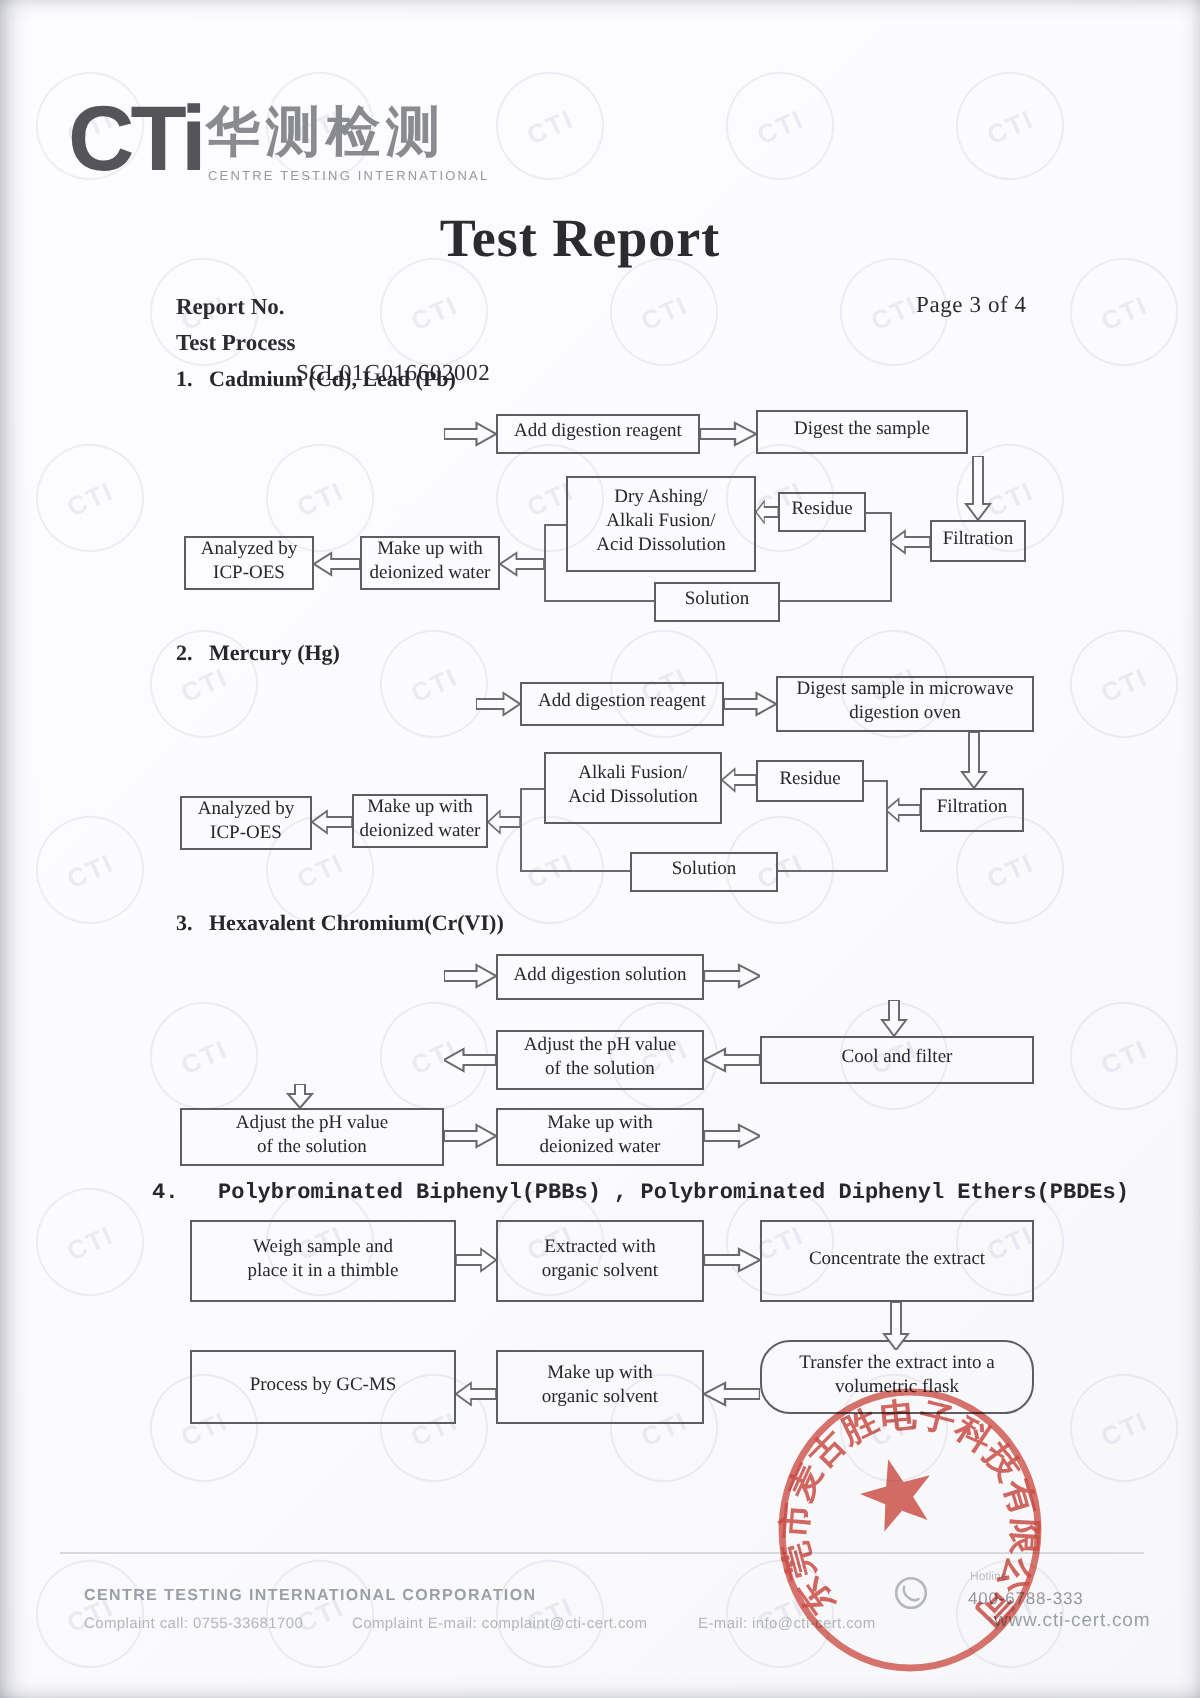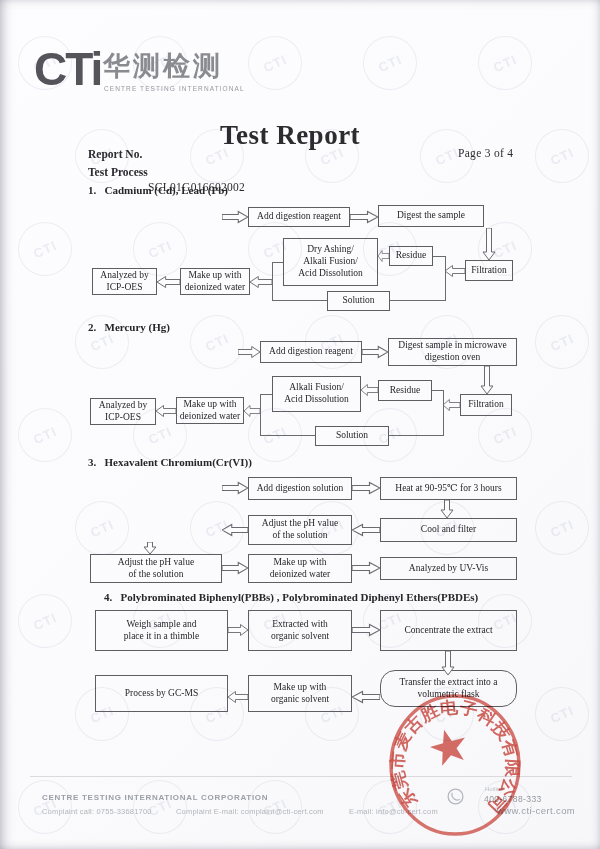--- a/index.html
+++ b/index.html
@@ -177,21 +177,21 @@
       </div>
       <div class="wm" style="left: 478px; top: 780px;">
         <span>CTI</span>
       </div>
     </div>
 
   <div class="abs logo-cti" style="left:34px;top:46px;">CTi</div>
   <div class="abs logo-cn" style="left:103px;top:52px;">华测检测</div>
   <div class="abs logo-sub" style="left:104px;top:85px;">CENTRE TESTING INTERNATIONAL</div>
 
-  <div class="abs title" style="left:0;top:104px;width:580px;margin-top:16px;">Test Report</div>
+  <div class="abs title" style="left:0;top:104px;width:580px;">Test Report</div>
 
   <div class="abs lbl" style="left:88px;top:148px;">Report No.</div>
   <div class="abs val" style="left:148px;top:148px;margin-top:33px;">SCL01G016602002</div>
   <div class="abs val" style="left:458px;top:147px;">Page 3 of 4</div>
   <div class="abs lbl" style="left:88px;top:166px;">Test Process</div>
 
   <div class="abs sh" style="left:88px;top:184px;">1.   Cadmium (Cd), Lead (Pb)</div>
 
   <div class="fbox" style="left:248px;top:207px;width:102px;height:20px;">Add digestion reagent</div>
   <div class="fbox" style="left:378px;top:205px;width:106px;height:22px;">Digest the sample</div>
@@ -275,29 +275,27 @@
   <div class="ln" style="left:432px;top:390px;width:11px;height:1px;"></div>
   <div class="ln" style="left:443px;top:390px;width:1px;height:46px;"></div>
   <div class="ln" style="left:389px;top:435px;width:54px;height:1px;"></div>
   <div class="ln" style="left:260px;top:394px;width:12px;height:1px;"></div>
   <div class="ln" style="left:260px;top:394px;width:1px;height:42px;"></div>
   <div class="ln" style="left:260px;top:435px;width:55px;height:1px;"></div>
 
   <div class="abs sh" style="left:88px;top:456px;">3.   Hexavalent Chromium(Cr(VI))</div>
 
   <div class="fbox" style="left:248px;top:477px;width:104px;height:23px;">Add digestion solution</div>
-  <div class="fbox" style="left:380px;top:477px;width:137px;height:23px;">Heat at 90-95℃ for 3 hours</div>
   <div class="fbox" style="left:380px;top:518px;width:137px;height:24px;">Cool and filter</div>
   <div class="fbox" style="left:248px;top:515px;width:104px;height:30px;">Adjust the pH value
 of the solution</div>
   <div class="fbox" style="left:90px;top:554px;width:132px;height:29px;">Adjust the pH value
 of the solution</div>
   <div class="fbox" style="left:248px;top:554px;width:104px;height:29px;">Make up with
 deionized water</div>
-  <div class="fbox" style="left:380px;top:557px;width:137px;height:23px;">Analyzed by UV-Vis</div>
 
   <svg class="ar" style="left:222px;top:481px;" width="26" height="14" viewBox="0 0 24 14" preserveAspectRatio="none">
       <path d="M0 4.5 H15 V1.5 L24 7 L15 12.5 V9.5 H0 Z" fill="#fcfcfe" stroke="#6a6a71"></path>
     </svg>
   <svg class="ar" style="left:352px;top:481px;" width="28" height="14" viewBox="0 0 24 14" preserveAspectRatio="none">
       <path d="M0 4.5 H15 V1.5 L24 7 L15 12.5 V9.5 H0 Z" fill="#fcfcfe" stroke="#6a6a71"></path>
     </svg>
   <svg class="ar" style="left:440px;top:500px;" width="14" height="18" viewBox="0 0 14 18">
       <path d="M4.5 0 V10 H1 L7 18 L13 10 H9.5 V0 Z" fill="#fcfcfe" stroke="#6a6a71"></path>
     </svg>
@@ -310,21 +308,21 @@
   <svg class="ar" style="left:143px;top:542px;" width="14" height="12" viewBox="0 0 14 12">
       <path d="M4.5 0 V5 H1 L7 12 L13 5 H9.5 V0 Z" fill="#fcfcfe" stroke="#6a6a71"></path>
     </svg>
   <svg class="ar" style="left:222px;top:561px;" width="26" height="14" viewBox="0 0 24 14" preserveAspectRatio="none">
       <path d="M0 4.5 H15 V1.5 L24 7 L15 12.5 V9.5 H0 Z" fill="#fcfcfe" stroke="#6a6a71"></path>
     </svg>
   <svg class="ar" style="left:352px;top:561px;" width="28" height="14" viewBox="0 0 24 14" preserveAspectRatio="none">
       <path d="M0 4.5 H15 V1.5 L24 7 L15 12.5 V9.5 H0 Z" fill="#fcfcfe" stroke="#6a6a71"></path>
     </svg>
 
-  <div class="abs sh" style="left:104px;top:591px;">4.   Polybrominated Biphenyl(PBBs) , Polybrominated Diphenyl Ethers(PBDEs)</div>
+  <div class="abs sh" style="left:76px;top:591px;font-family:Liberation Mono, monospace;">4.   Polybrominated Biphenyl(PBBs) , Polybrominated Diphenyl Ethers(PBDEs)</div>
 
   <div class="fbox" style="left:95px;top:610px;width:133px;height:41px;">Weigh sample and
 place it in a thimble</div>
   <div class="fbox" style="left:248px;top:610px;width:104px;height:41px;">Extracted with
 organic solvent</div>
   <div class="fbox" style="left:380px;top:610px;width:137px;height:41px;">Concentrate the extract</div>
   <div class="fbox" style="left:380px;top:670px;width:137px;height:37px;border-radius:15px;">Transfer the extract into a
 volumetric flask</div>
   <div class="fbox" style="left:248px;top:675px;width:104px;height:37px;">Make up with
 organic solvent</div>

